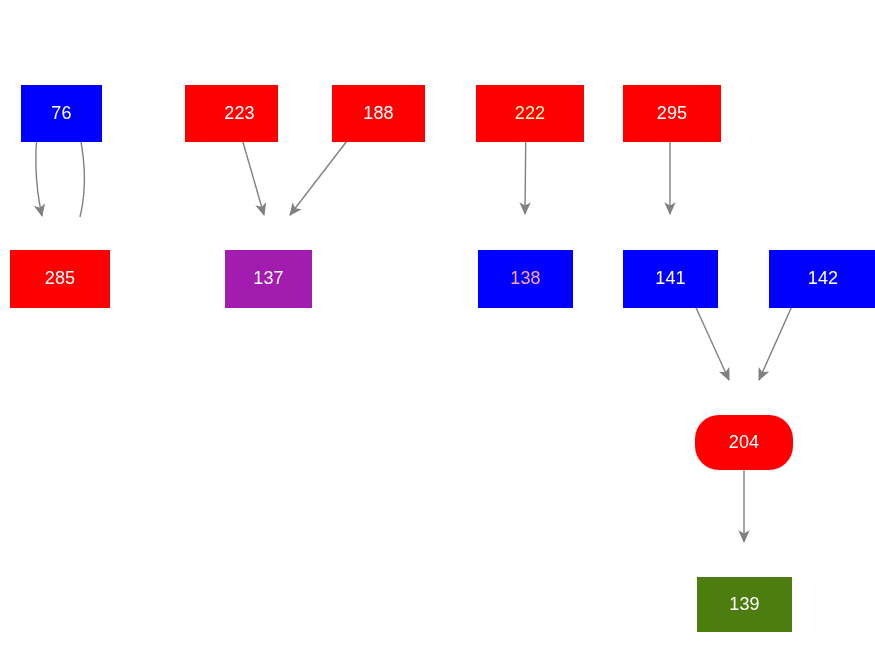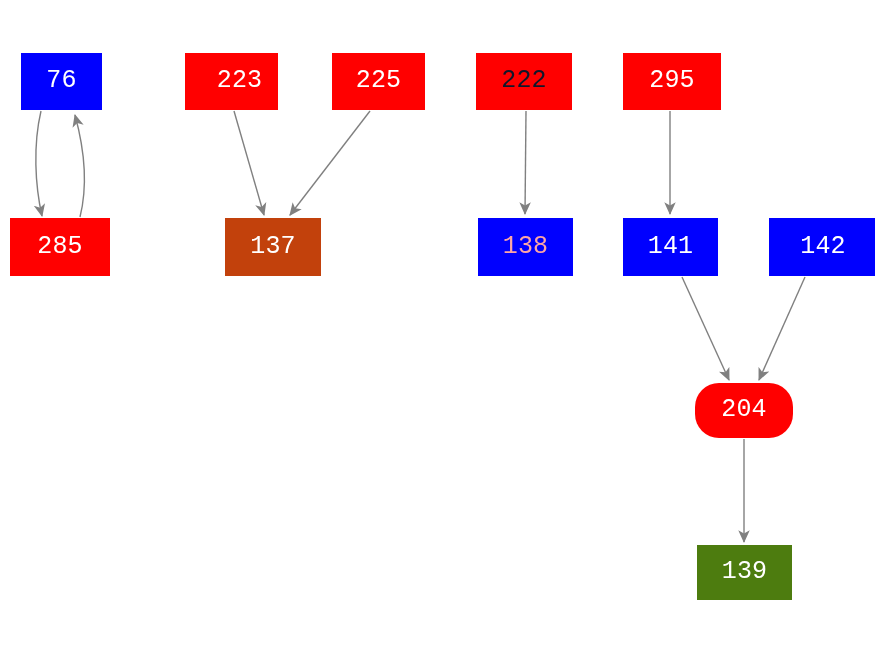--- a/index.html
+++ b/index.html
@@ -26,25 +26,26 @@
     height: 656px;
     pointer-events: none;
   }
   .graph-node {
     position: absolute;
     display: flex;
     align-items: center;
     justify-content: center;
     box-sizing: border-box;
     color: #ffffff;
-    font-size: 25px;
-    font-family: Liberation Mono, monospace;
+    font-size: 18px;
+    font-family: Liberation Sans, sans-serif;
     line-height: 1;
     letter-spacing: 0.2px;
     user-select: none;
+    margin-top: 32px;
   }
   .node-label {
     display: block;
     transform: translateY(-1px);
   }
 </style>
 </head>
 <body>
 
 <div id="diagram-canvas" style="width: 875px; height: 656px; background: rgb(255, 255, 255);">
@@ -72,26 +73,26 @@
       <div class="graph-node" style="left: 21px; top: 53px; width: 81px; height: 57px; background: rgb(0, 0, 255); color: rgb(255, 255, 255);">
         <span class="node-label">76</span>
       </div>
       <div class="graph-node" style="left: 10px; top: 218px; width: 100px; height: 58px; background: rgb(255, 0, 0); color: rgb(255, 255, 255);">
         <span class="node-label">285</span>
       </div>
       <div class="graph-node" style="left: 185px; top: 53px; width: 93px; height: 57px; background: rgb(255, 0, 0); color: rgb(255, 255, 255); padding-left: 16px;">
         <span class="node-label">223</span>
       </div>
       <div class="graph-node" style="left: 332px; top: 53px; width: 93px; height: 57px; background: rgb(255, 0, 0); color: rgb(255, 255, 255);">
-        <span class="node-label">225</span>
+        <span class="node-label">188</span>
       </div>
-      <div class="graph-node" style="left: 225px; top: 218px; width: 96px; height: 58px; background: #c2410c; color: rgb(255, 255, 255);">
+      <div class="graph-node" style="left: 225px; top: 218px; width: 87px; height: 58px; background: #a21caf; color: rgb(255, 255, 255);">
         <span class="node-label">137</span>
       </div>
-      <div class="graph-node" style="left: 476px; top: 53px; width: 96px; height: 57px; background: rgb(255, 0, 0); color: #0f172a;">
+      <div class="graph-node" style="left: 476px; top: 53px; width: 108px; height: 57px; background: rgb(255, 0, 0); color: #fef9c3;">
         <span class="node-label">222</span>
       </div>
       <div class="graph-node" style="left: 478px; top: 218px; width: 95px; height: 58px; background: rgb(0, 0, 255); color: #fca5a5;">
         <span class="node-label">138</span>
       </div>
       <div class="graph-node" style="left: 623px; top: 53px; width: 98px; height: 57px; background: rgb(255, 0, 0); color: rgb(255, 255, 255);">
         <span class="node-label">295</span>
       </div>
       <div class="graph-node" style="left: 623px; top: 218px; width: 95px; height: 58px; background: rgb(0, 0, 255); color: rgb(255, 255, 255);">
         <span class="node-label">141</span>

